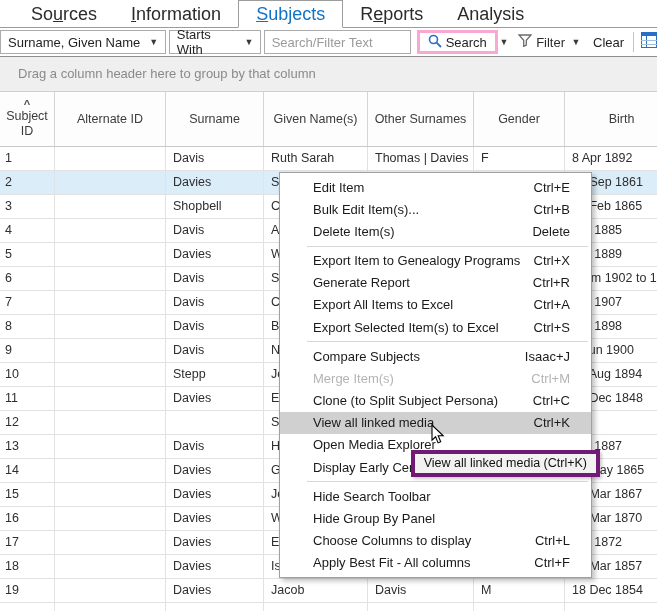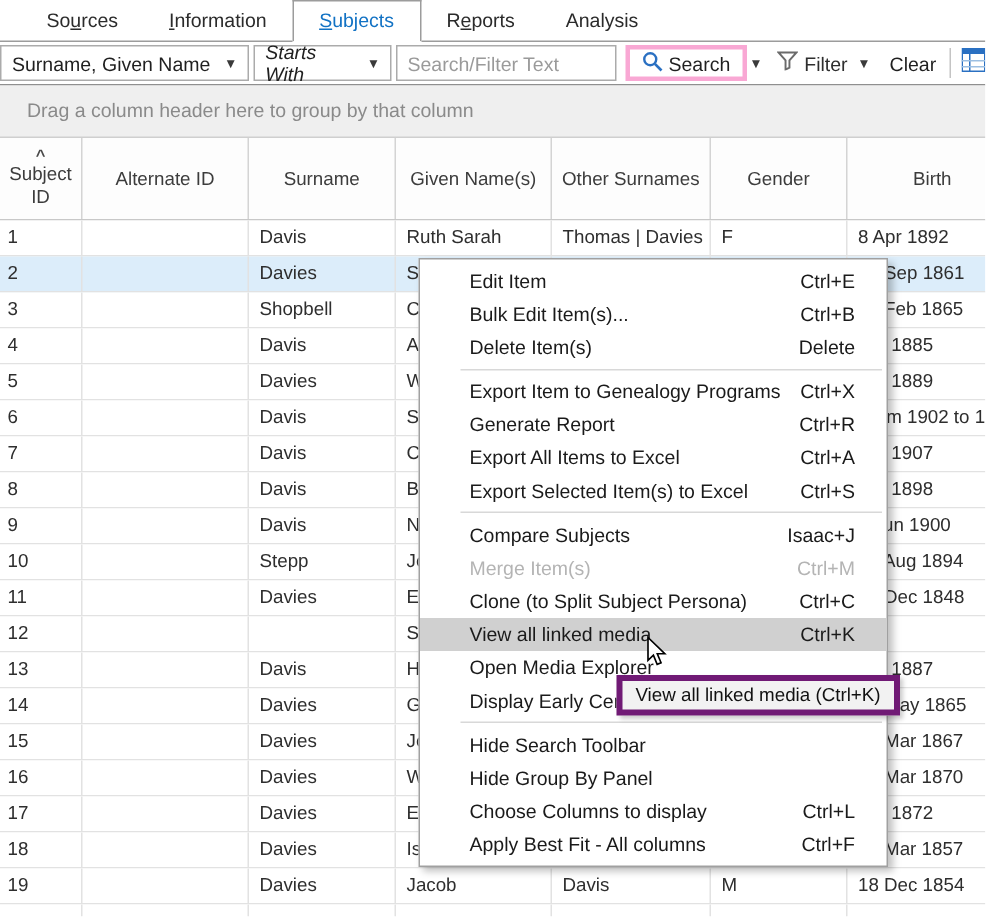--- a/index.html
+++ b/index.html
@@ -3,33 +3,33 @@
 <meta charset="utf-8">
 <style>
   * { margin:0; padding:0; box-sizing:border-box; }
   html,body { width:657px; height:611px; overflow:hidden; background:#fff;
     font-family:"Liberation Sans", sans-serif; color:#2e2e2e; }
   .app { position:relative; width:657px; height:611px; overflow:hidden; background:#fff; }
 
   
   .tabbar { height:28px; display:flex; align-items:flex-end; padding-left:14px;
     border-bottom:1px solid #9c9c9c; background:#fff; position:relative; z-index:2; }
-  .tab { padding:0 17px; line-height:26px; font-size:13px; color:#2b2b2b; cursor:default; }
+  .tab { padding:0 17px; line-height:26px; font-size:18px; color:#2b2b2b; cursor:default; }
   .tab .u { text-decoration:underline; }
   .tab.active { color:var(--accent_blue); border:1px solid #9c9c9c; border-bottom:1px solid #fff;
     margin-bottom:-1px; background:#fff; }
 
   
   .toolbar { height:29px; display:flex; align-items:center; border-bottom:1px solid #8f8f8f;
     background:#fff; padding:0; }
   .combo { height:24px; border:1px solid #ababab; display:flex; align-items:center;
     padding-left:7px; font-size:13px; color:#1f1f1f; background:#fff; }
   .combo .arrow { margin-left:auto; width:22px; text-align:center; font-size:9px; color:#3a3a3a; }
   .combo1 { width:187px; }
-  .combo2 { width:103px; margin-left:3px;font-style:italic; }
+  .combo2 { width:103px; margin-left:3px; }
   .searchbox { width:147px; height:24px; margin-left:3px; border:1px solid #ababab;
     padding-left:7px; font-size:13px; font-family:"Liberation Sans",sans-serif; color:#1f1f1f; outline:none; }
   .searchbox::placeholder { color:#9a9a9a; }
   .search-btn { margin-left:6px; height:24px; border:3px solid #f9a8d4; background:#fff;
     display:flex; align-items:center; gap:4px; padding:0 8px; font-size:13px; color:#1f1f1f; }
   .drop-arrow { width:14px; text-align:center; font-size:9px; color:#3a3a3a; }
   .filter-grp { margin-left:8px; display:flex; align-items:center; gap:4px; font-size:13px; }
   .clear-btn { margin-left:10px; font-size:13px; color:#1f1f1f; }
   .vsep { margin-left:9px; width:1px; height:20px; background:#c4c4c4; }
   .cols-icon { margin-left:7px; flex:0 0 auto; }

